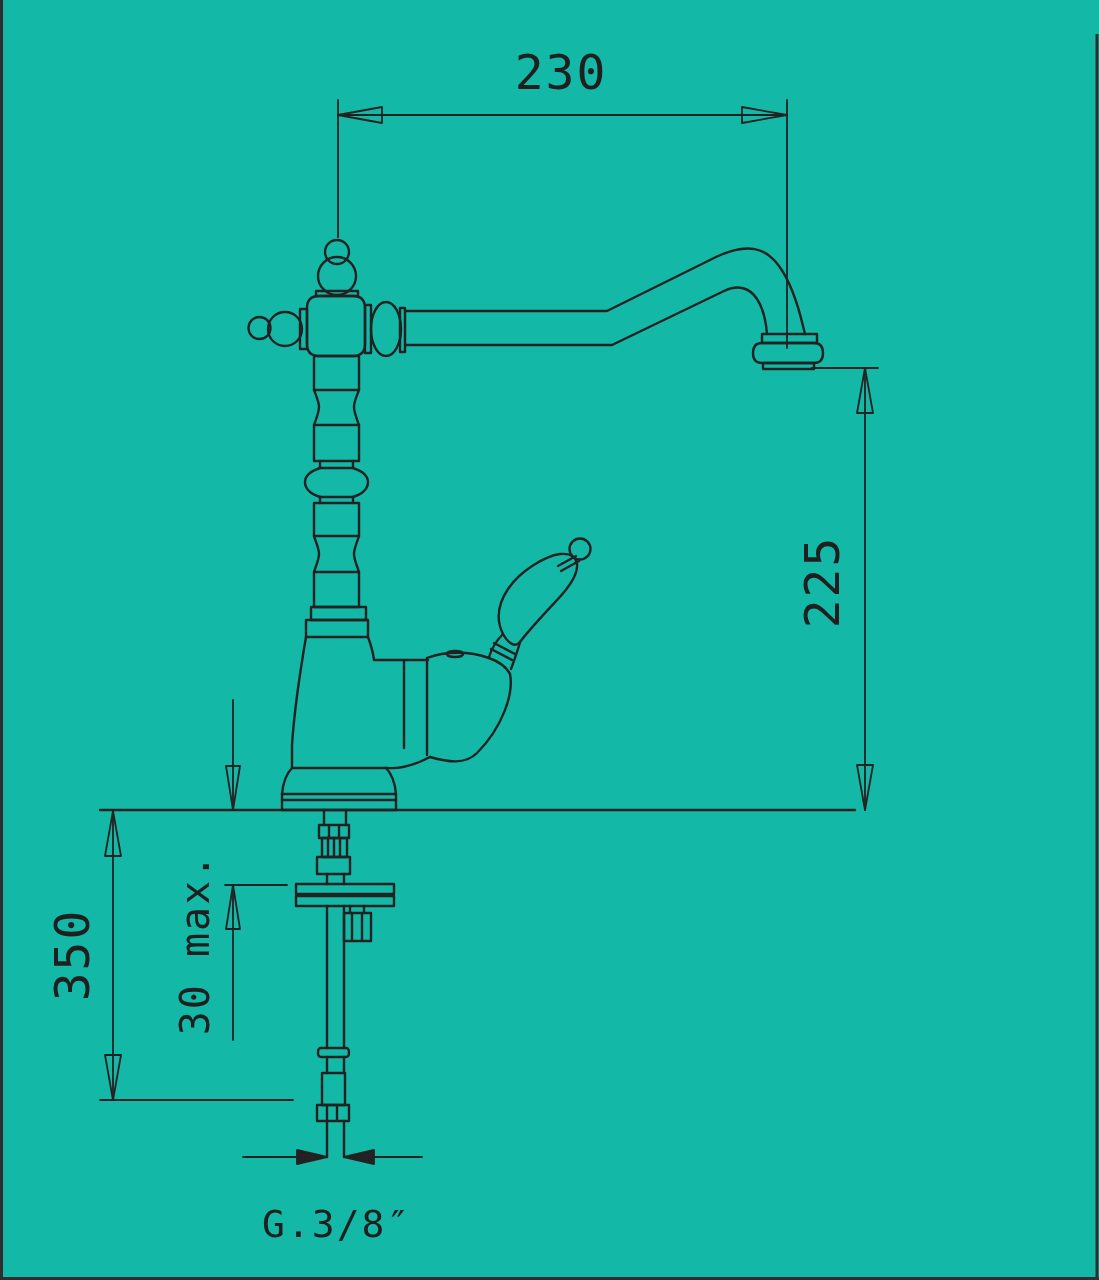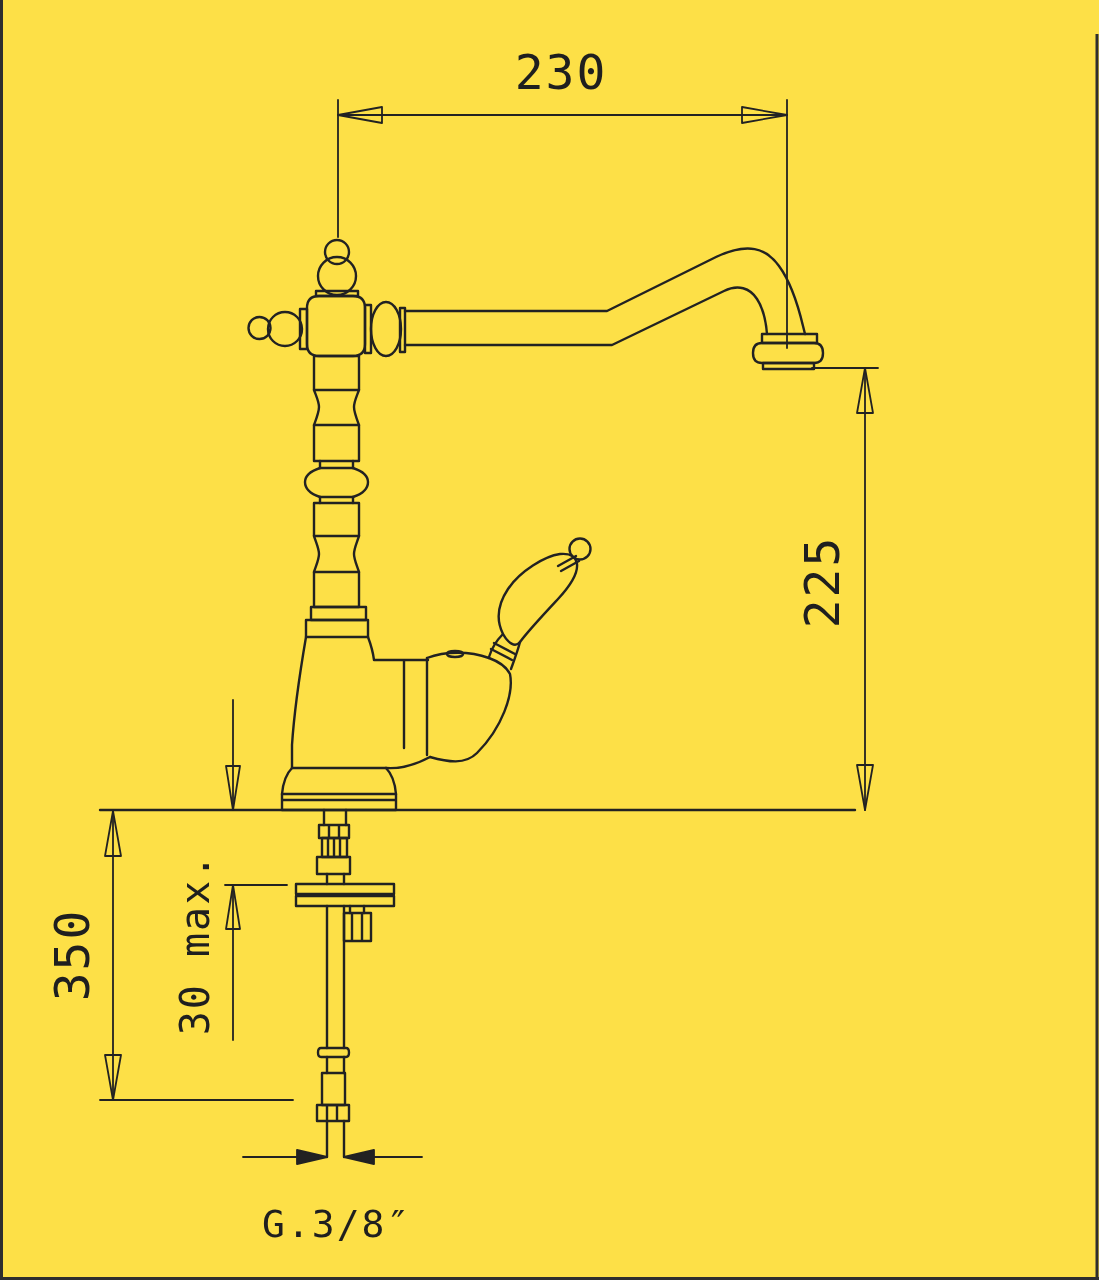--- a/index.html
+++ b/index.html
@@ -1,19 +1,19 @@
 <!DOCTYPE html>
 <html><head>
 <meta charset="utf-8">
 <style>
   html,body{margin:0;padding:0;background:#ffffff;}
   .canvas{
     position:relative;
     width:1099px;height:1280px;
-    background:#fde047;
+    background:#14b8a6;
     overflow:hidden;
     font-family:"DejaVu Sans Mono","Liberation Mono",monospace;
   }
   svg{display:block;}
   .dim-text{
     font-family:"DejaVu Sans Mono","Liberation Mono",monospace;
     fill:#1f1f1f;
     letter-spacing:2px;
   }
 </style>

